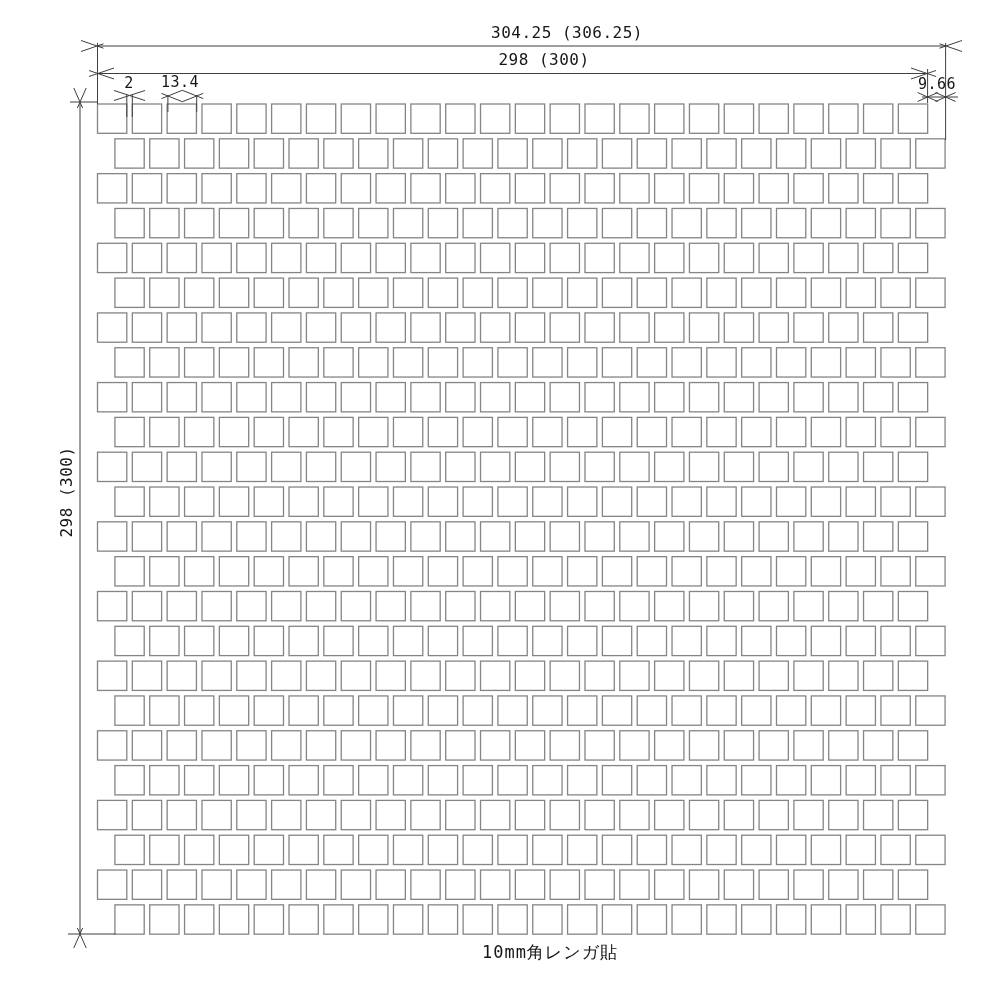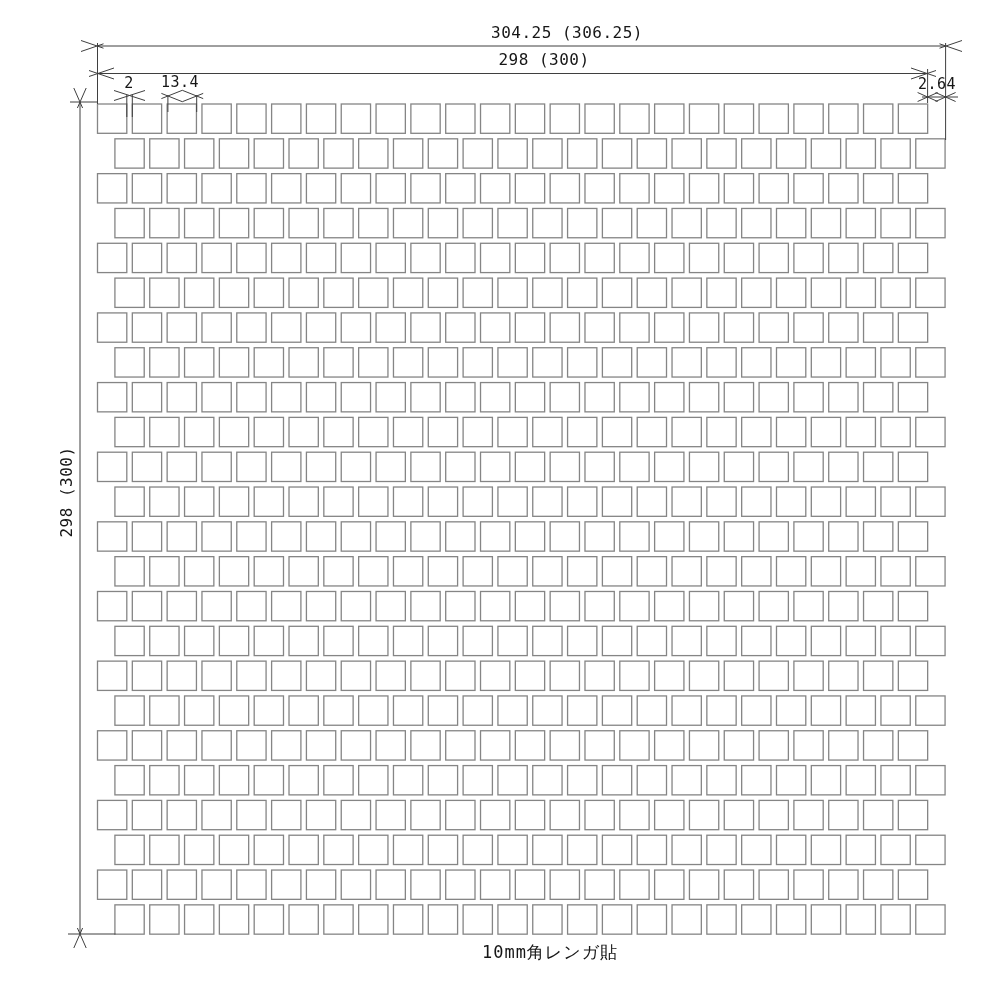--- a/index.html
+++ b/index.html
@@ -678,19 +678,19 @@
   </svg>
 
   <div class="lbl" style="left:567px;top:25px;">304.25 (306.25)</div>
 
   <div class="lbl" style="left:544px;top:52px;">298 (300)</div>
 
   <div class="lbl small" style="left:129px;top:76px;">2</div>
 
   <div class="lbl small" style="left:180px;top:75px;">13.4</div>
 
-  <div class="lbl small" style="left:937px;top:77px;">2.64</div>
+  <div class="lbl small" style="left:937px;top:77px;">9.66</div>
 
   <div class="lbl vertical" style="left:67px;top:492px;">298 (300)</div>
 
   <div class="lbl caption" style="left:550px;top:944px;">10mm角レンガ貼</div>
 
 </div>
 
 </body></html>

